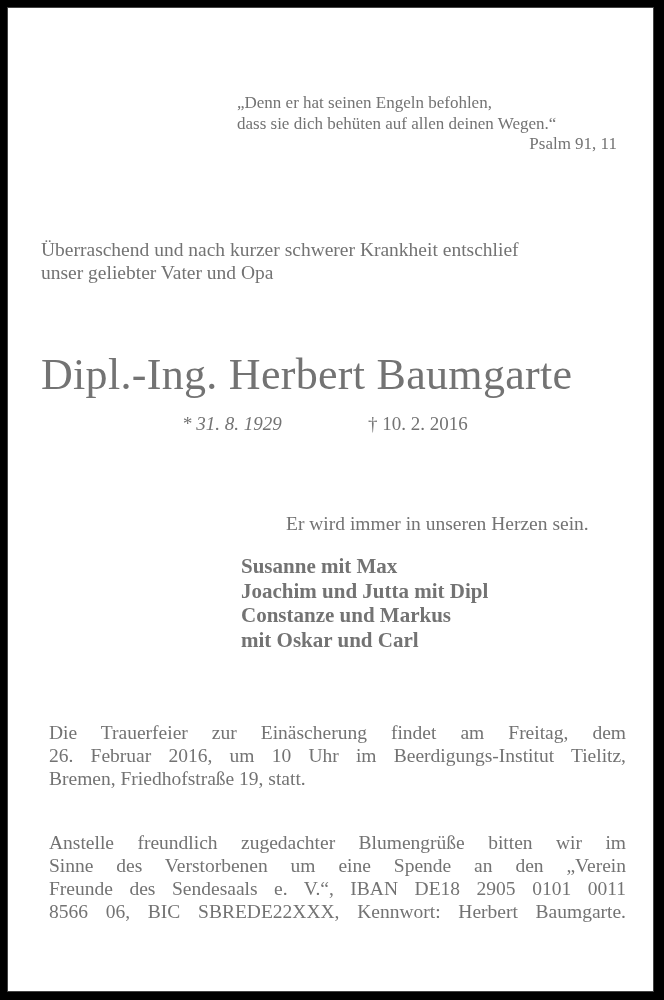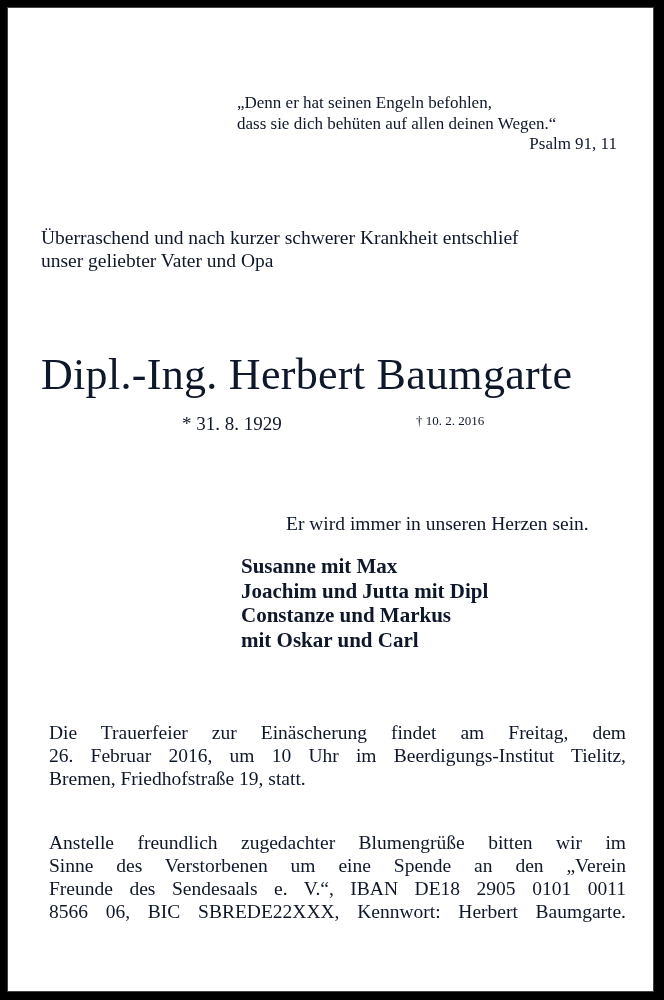--- a/index.html
+++ b/index.html
@@ -1,28 +1,28 @@
 <!DOCTYPE html>
 <html><head>
 <meta charset="utf-8">
 <style>
   html, body { margin: 0; padding: 0; }
   body { width: 664px; height: 1000px; background: #000; position: relative; overflow: hidden; }
   .page {
     position: absolute; left: 7px; top: 7px; width: 647px; height: 985px;
     background: #fff; border: 1px solid #444; box-sizing: border-box;
-    font-family: "Liberation Serif", "DejaVu Serif", serif; color: #0f172a;
+    font-family: "Liberation Serif", "DejaVu Serif", serif; color: #737373;
   }
   .abs { position: absolute; white-space: nowrap; }
   .verse { left: 229px; top: 84px; font-size: 17px; line-height: 21px; }
   .verse-ref { right: 36px; top: 126px; font-size: 17px; }
-  .intro { left: 33px; top: 218px; font-size: 19.5px; line-height: 23px; }
+  .intro { left: 33px; top: 230px; font-size: 19.5px; line-height: 23px; }
   .name { left: 33px; top: 341px; font-size: 44px; letter-spacing: 0.3px; }
-  .born { left: 174px; top: 405px; font-size: 19px; }
-  .died { left: 360px; top: 405px; font-size: 13px; margin-left: 48px; }
+  .born { left: 174px; top: 405px; font-size: 19px; font-style: italic; }
+  .died { left: 360px; top: 405px; font-size: 19px; }
   .motto { left: 233px; top: 505px; font-size: 19.5px; margin-left: 45px; }
   .family { left: 233px; top: 546px; font-size: 21px; line-height: 24.5px; font-weight: bold; }
   .para { left: 33px; width: 577px; font-size: 19.5px; line-height: 23px; text-align: justify; white-space: normal; margin-left: 8px; }
   .para span.line { display: block; text-align: justify; text-align-last: justify; }
   .para span.line.last { text-align-last: left; }
   .ceremony { top: 713px; }
   .donation { top: 823px; }
 </style>
 </head>
 <body>

